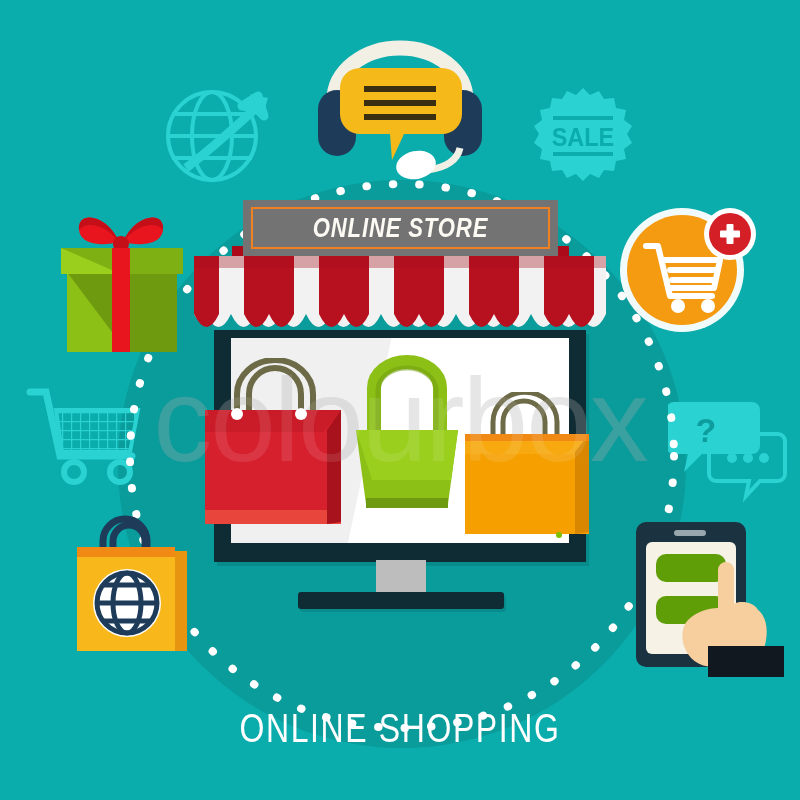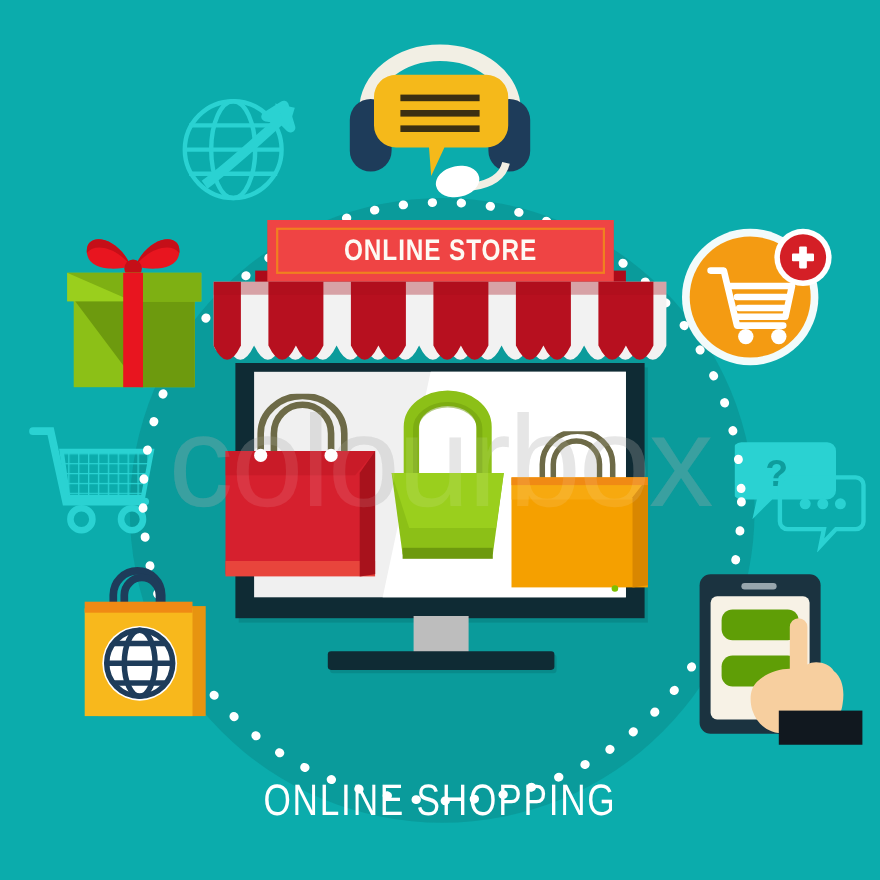--- a/index.html
+++ b/index.html
@@ -25,22 +25,23 @@
   
   .ghost{opacity:1;}
   .ghost svg{display:block;}
 
   
   #dot-ring{left:96px;top:150px;width:612px;height:612px;}
 
   
   #sign{
     left:243px;top:200px;width:315px;height:56px;
-    background:#ef4444;
+    background:#737373;
     box-shadow:0 3px 0 rgba(0,0,0,0.10);
+    font-style:italic;
   }
   #sign:before{
     content:"";position:absolute;left:8px;top:7px;right:8px;bottom:7px;
     border:2px solid #f08020;
   }
   #sign-text{
     position:absolute;left:0;right:0;top:50%;
     transform:translateY(-50%);
     text-align:center;
     color:#fdfaf4;
@@ -121,20 +122,35 @@
         <ellipse cx="54" cy="54" rx="20" ry="44"></ellipse>
         <line x1="10" y1="54" x2="98" y2="54"></line>
         <path d="M14 32 H94"></path>
         <path d="M14 76 H94"></path>
       </g>
       <path d="M28 86 C50 70 74 48 98 26 L84 24 L100 14 L106 34 L98 26" stroke="#2ad2d2" stroke-width="9" fill="none" stroke-linejoin="round"></path>
       <path d="M92 12 L110 16 L104 36 Z" fill="#2ad2d2"></path>
     </svg>
   </div>
 
+  <div class="abs ghost" style="left:533px;top:86px;">
+    <svg width="100" height="100" viewBox="0 0 100 100">
+      <g fill="#2ad2d2">
+        <path d="M50 2 L57 9 L66 5 L71 13 L81 12 L83 22 L93 24 L91 34 L99 40 L94 48
+                 L99 57 L91 63 L93 73 L83 75 L81 85 L71 84 L66 92 L57 88 L50 95
+                 L43 88 L34 92 L29 84 L19 85 L17 75 L7 73 L9 63 L1 57 L6 48
+                 L1 40 L9 34 L7 24 L17 22 L19 12 L29 13 L34 5 L43 9 Z"></path>
+      </g>
+      <g fill="#0bacac">
+        <rect x="20" y="30" width="60" height="4"></rect>
+        <rect x="20" y="66" width="60" height="4"></rect>
+      </g>
+      <text x="50" y="60" text-anchor="middle" font-family="Liberation Sans, sans-serif" font-size="26" font-weight="bold" fill="#0bacac" transform="scale(0.9,1) translate(5.5,0)">SALE</text>
+    </svg>
+  </div>
 
   <div class="abs ghost" style="left:26px;top:376px;">
     <svg width="140" height="112" viewBox="0 0 140 112">
       <defs>
         <pattern id="grid" width="9" height="9" patternUnits="userSpaceOnUse">
           <path d="M9 0 H0 V9" fill="none" stroke="#2ad2d2" stroke-width="2.4"></path>
         </pattern>
       </defs>
       <path d="M30 34 H112 L104 76 H36 Z" fill="url(#grid)" stroke="#2ad2d2" stroke-width="4"></path>
       <path d="M4 16 H20 L34 80 H106" fill="none" stroke="#2ad2d2" stroke-width="7" stroke-linecap="round"></path>

